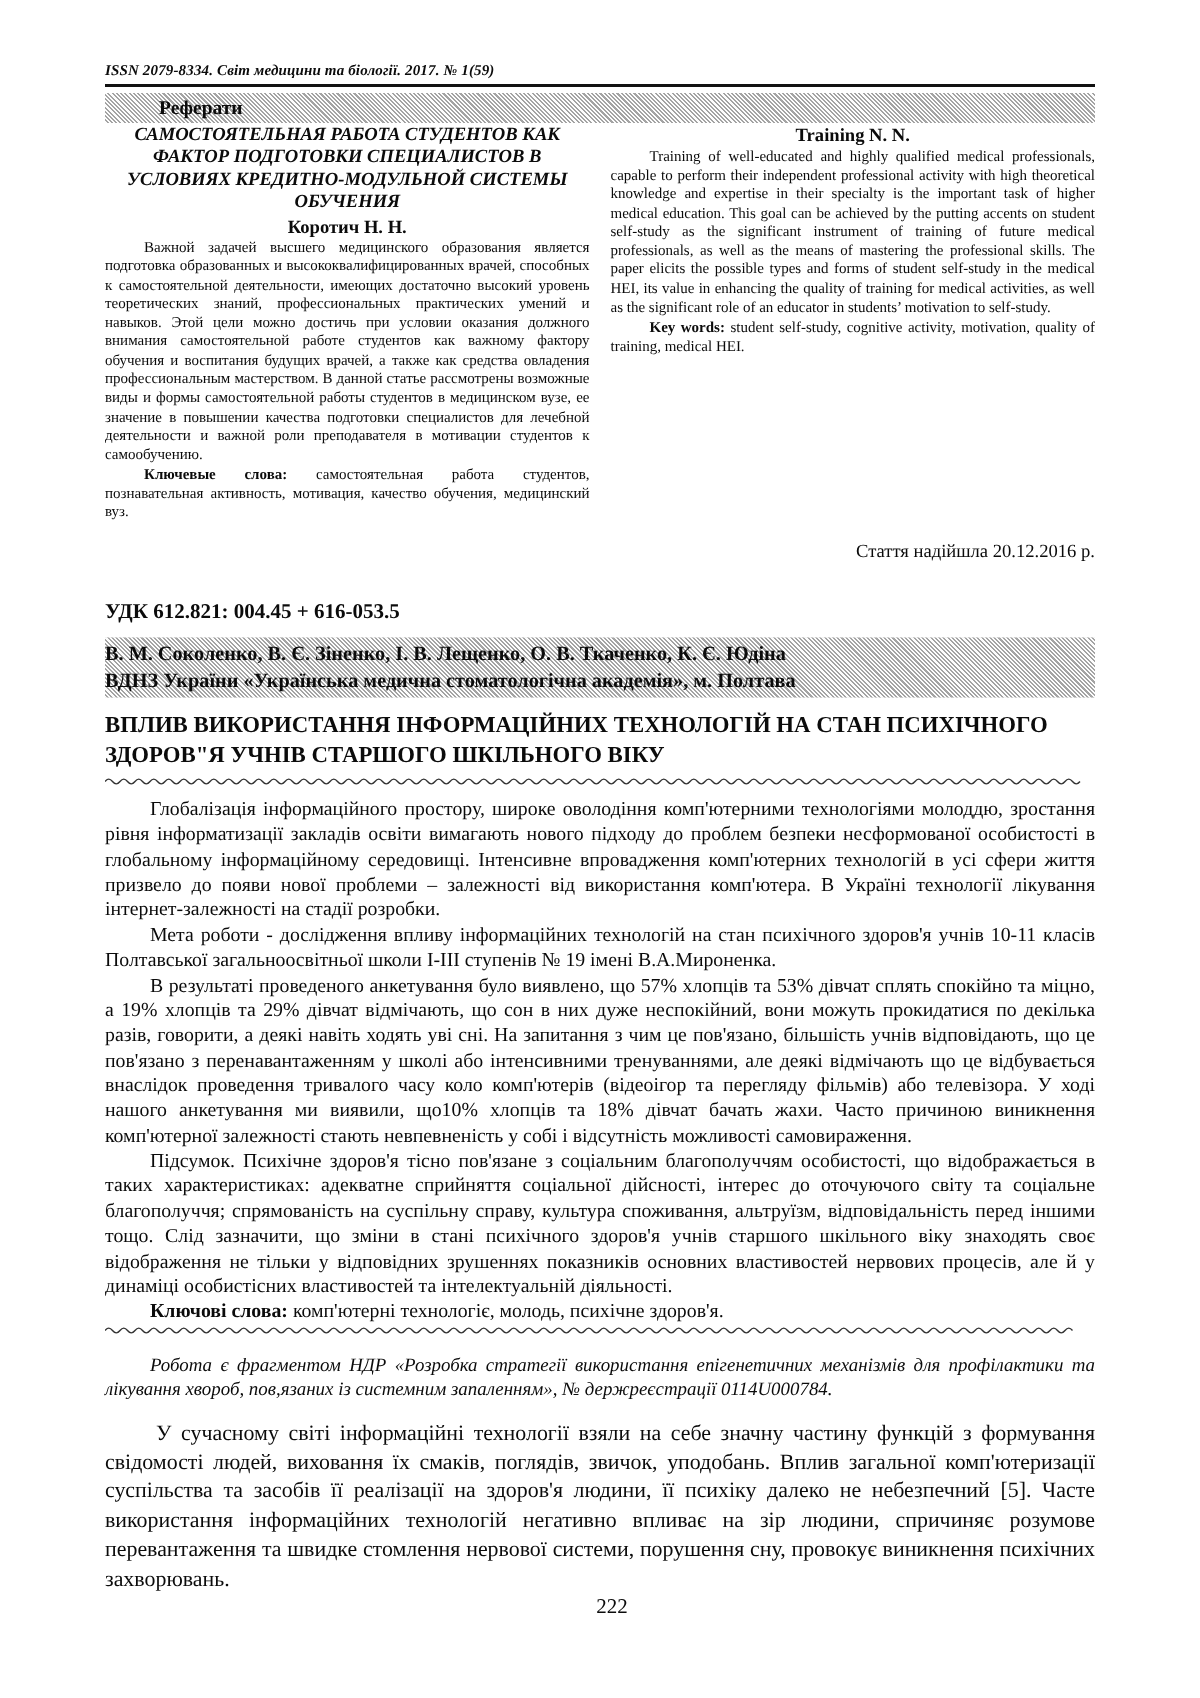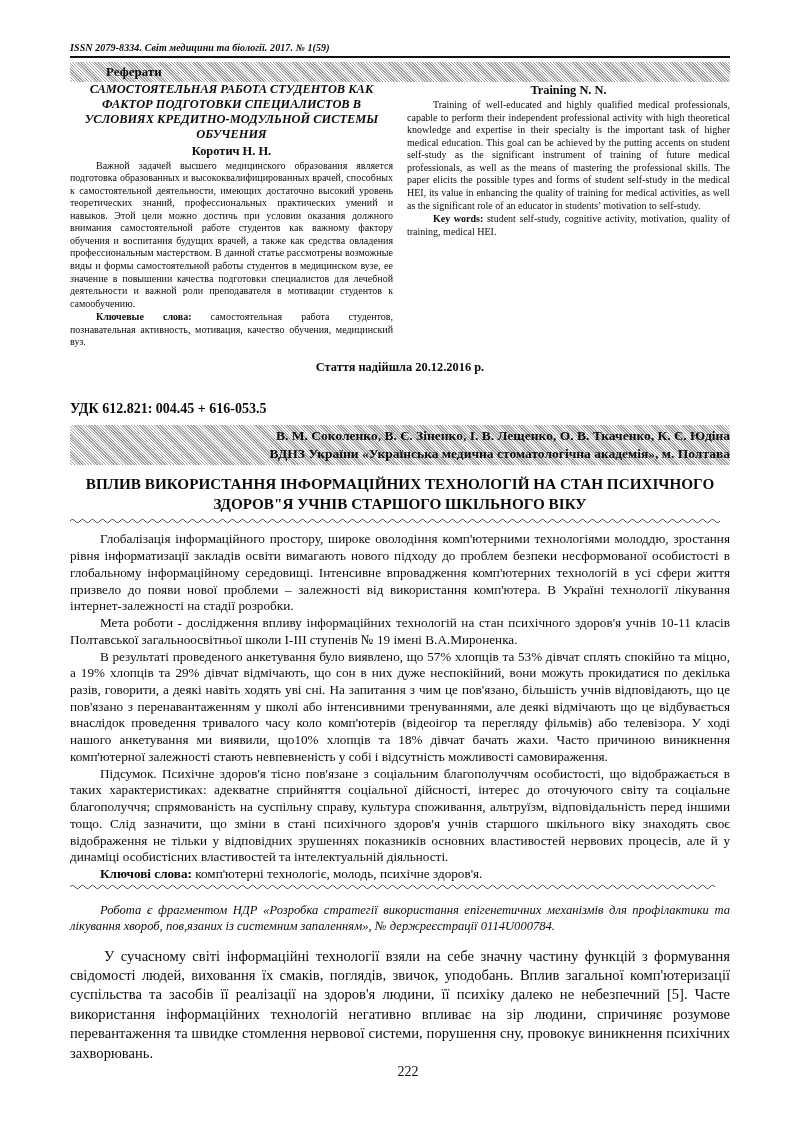--- a/index.html
+++ b/index.html
@@ -51,21 +51,21 @@
     height: 20px;
     display: flex;
     align-items: center;
     padding-left: 36px;
     box-sizing: border-box;
     font-weight: bold;
     font-size: 13px;
   }
   .author-bar {
     padding: 2px 0 3px 0;
-    text-align: right;
+    text-align: left;
     font-weight: bold;
     font-size: 13.5px;
     line-height: 1.32;
     margin-bottom: 3px;
   }
 
   
   .cols {
     display: flex;
     gap: 14px;
@@ -93,37 +93,36 @@
     text-align: justify;
     font-size: 10px;
     line-height: 1.255;
     text-indent: 26px;
     margin: 0;
     hyphens: none;
   }
   .abs-p.kw { margin-top: 1px; }
   .kw-label { font-weight: bold; }
   .received {
-    text-align: center;
+    text-align: right;
     font-size: 12.4px;
     margin-top: 11px;
-    font-weight: bold;
   }
 
   
   .udc {
     font-weight: bold;
     font-size: 14px;
     margin-top: 26px;
     margin-bottom: 8px;
   }
 
   
   .art-title {
-    text-align: center;
+    text-align: left;
     font-weight: bold;
     font-size: 15.2px;
     line-height: 1.28;
     margin: 9px 0 4px 0;
   }
 
   
   .wave {
     height: 7px;
     width: 100%;

